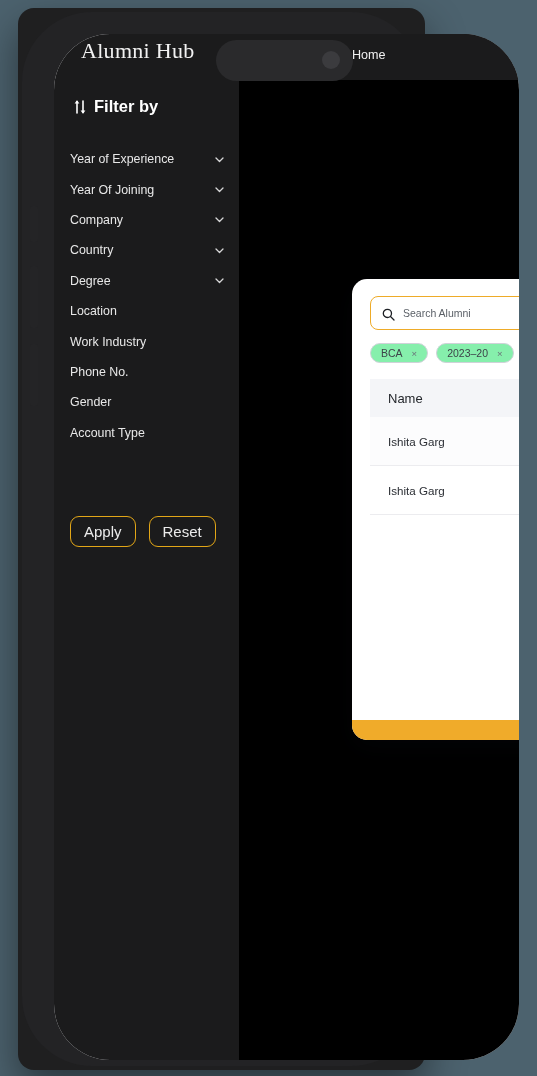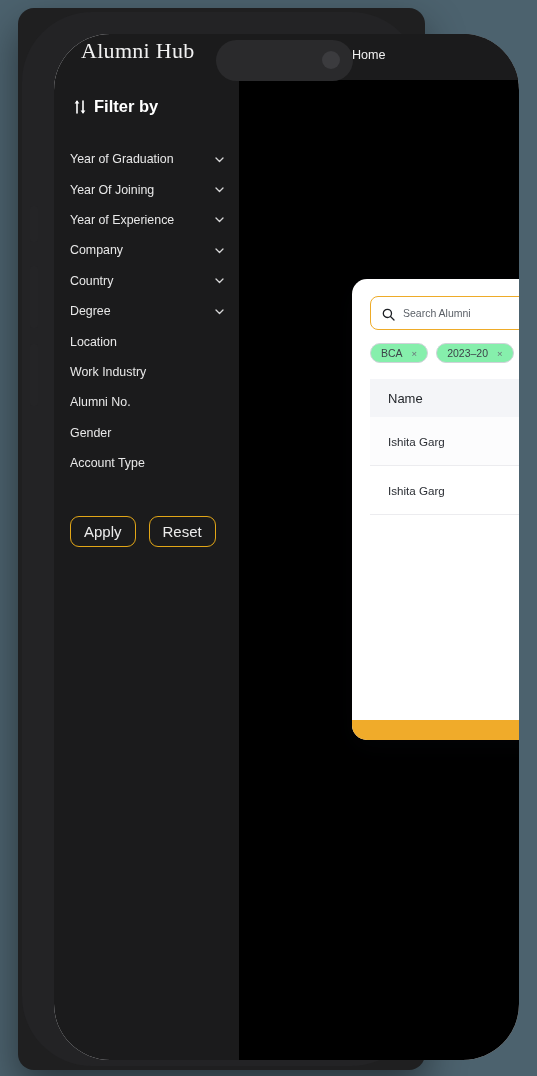--- a/index.html
+++ b/index.html
@@ -307,48 +307,40 @@
                 </g>
                 <path d="M4 1.2 L1.6 4.6 L6.4 4.6 Z" fill="#ffffff"></path>
                 <path d="M10 14.8 L7.6 11.4 L12.4 11.4 Z" fill="#ffffff"></path>
               </svg>
             </span>
             <span>Filter by</span>
           </div>
 
           <div class="filter-list">
 
-            <div class="filter-item">
-              <span class="lbl">Year of Graduation</span>
+
+            <div class="filter-item">
+              <span class="lbl">Year of Experience</span>
               <span class="chev">
                 <svg viewBox="0 0 11 11" width="11" height="11">
                     <path d="M2 4 L5.5 7.5 L9 4" stroke="#e8e8e8" stroke-width="1.3" fill="none" stroke-linecap="round" stroke-linejoin="round"></path>
                   </svg>
               </span>
             </div>
 
             <div class="filter-item">
               <span class="lbl">Year Of Joining</span>
               <span class="chev">
                 <svg viewBox="0 0 11 11" width="11" height="11">
                     <path d="M2 4 L5.5 7.5 L9 4" stroke="#e8e8e8" stroke-width="1.3" fill="none" stroke-linecap="round" stroke-linejoin="round"></path>
                   </svg>
               </span>
             </div>
 
             <div class="filter-item">
-              <span class="lbl">Year of Experience</span>
-              <span class="chev">
-                <svg viewBox="0 0 11 11" width="11" height="11">
-                    <path d="M2 4 L5.5 7.5 L9 4" stroke="#e8e8e8" stroke-width="1.3" fill="none" stroke-linecap="round" stroke-linejoin="round"></path>
-                  </svg>
-              </span>
-            </div>
-
-            <div class="filter-item">
               <span class="lbl">Company</span>
               <span class="chev">
                 <svg viewBox="0 0 11 11" width="11" height="11">
                     <path d="M2 4 L5.5 7.5 L9 4" stroke="#e8e8e8" stroke-width="1.3" fill="none" stroke-linecap="round" stroke-linejoin="round"></path>
                   </svg>
               </span>
             </div>
 
             <div class="filter-item">
               <span class="lbl">Country</span>
@@ -370,21 +362,21 @@
 
             <div class="filter-item">
               <span class="lbl">Location</span>
             </div>
 
             <div class="filter-item">
               <span class="lbl">Work Industry</span>
             </div>
 
             <div class="filter-item">
-              <span class="lbl">Alumni No.</span>
+              <span class="lbl">Phone No.</span>
             </div>
 
             <div class="filter-item">
               <span class="lbl">Gender</span>
             </div>
 
 
             <div class="filter-item">
               <span class="lbl">Account Type</span>
             </div>

